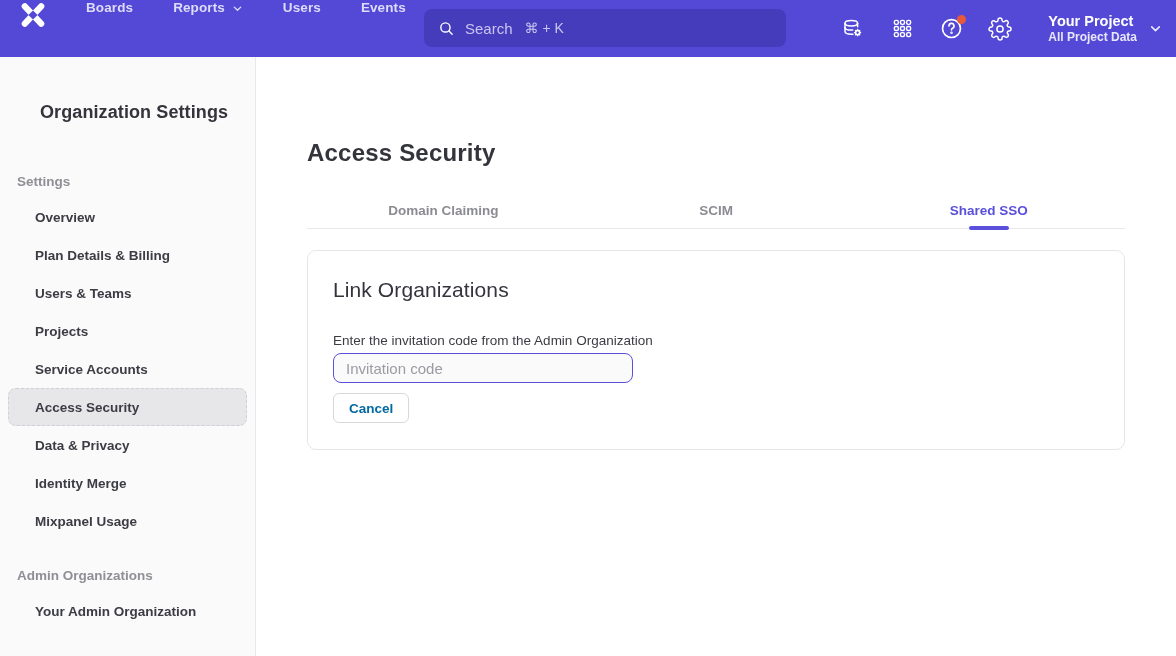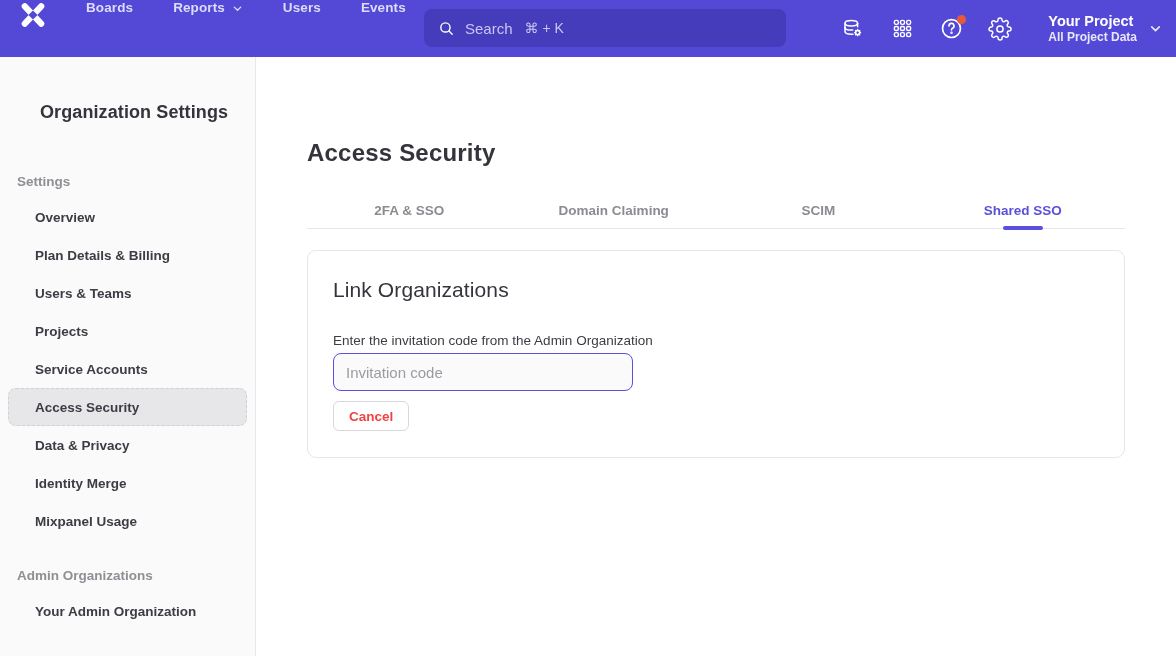--- a/index.html
+++ b/index.html
@@ -57,30 +57,30 @@
     font-size:13.5px; font-weight:700; color:#8b8b92; cursor:pointer; position:relative; }
   .tab.active { color:#5a50dc; }
   .tab .underline { display:none; }
   .tab.active .underline { display:block; position:absolute; bottom:-2px; left:50%;
     transform:translateX(-50%); width:40px; height:4px; border-radius:3px; background:#5a50dc; }
 
   .card { margin-top:21px; border:1px solid #e6e6e9; border-radius:9px; background:#fff;
     padding:27px 25px 26px 25px; }
   .card-title { font-size:21px; font-weight:400; color:#34343c; letter-spacing:.1px; }
   .card-label { margin-top:31px; font-size:13.5px; color:#3c3c44; }
-  .invite-input { margin-top:5px; display:block; width:300px; height:38px;
+  .invite-input { margin-top:5px; display:block; width:300px; height:30px;
     border:1.5px solid #5a50dc; border-radius:8px; background:#fafafa; padding:0 12px;
     font-size:15px; color:#34343c; outline:none; font-family:"Liberation Sans", sans-serif; }
   .invite-input::placeholder { color:#9b9ba3; }
   .btn-row { margin-top:10px; display:flex; gap:8px; }
   .btn { height:30px; border-radius:6px; font-size:13.5px; font-weight:700;
     padding:0 15px; cursor:pointer; display:flex; align-items:center;
     font-family:"Liberation Sans", sans-serif; }
   .btn-primary { background:#5349d5; color:#ffffff; border:1px solid #5349d5; }
-  .btn-secondary { background:#ffffff; color:#ef4444; border:1px solid #d8d8dc; }
+  .btn-secondary { background:#ffffff; color:#0369a1; border:1px solid #d8d8dc; }
 
   .badge-dot { position:absolute; top:-1px; right:-2px; width:9px; height:9px;
     border-radius:50%; background:#e8593b; }
 </style>
 </head>
 <body>
 
 <div class="topnav">
   <div class="logo">
     <svg width="28" height="28" viewBox="0 0 24 24">
@@ -220,24 +220,20 @@
           <span>Your Admin Organization</span>
         </div>
     </div>
   </div>
 
   <div class="main">
     <h1 class="page-title">Access Security</h1>
 
     <div class="tabs">
       <div class="tab">
-        <span>2FA &amp; SSO</span>
-
-      </div>
-      <div class="tab">
         <span>Domain Claiming</span>
 
       </div>
       <div class="tab">
         <span>SCIM</span>
 
       </div>
       <div class="tab active">
         <span>Shared SSO</span>
         <span class="underline"></span>

